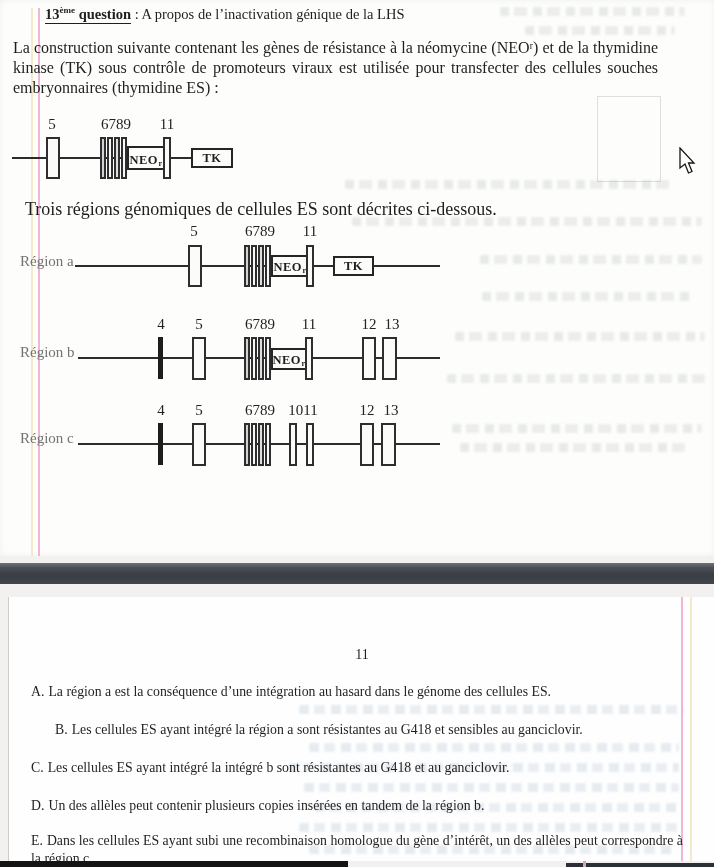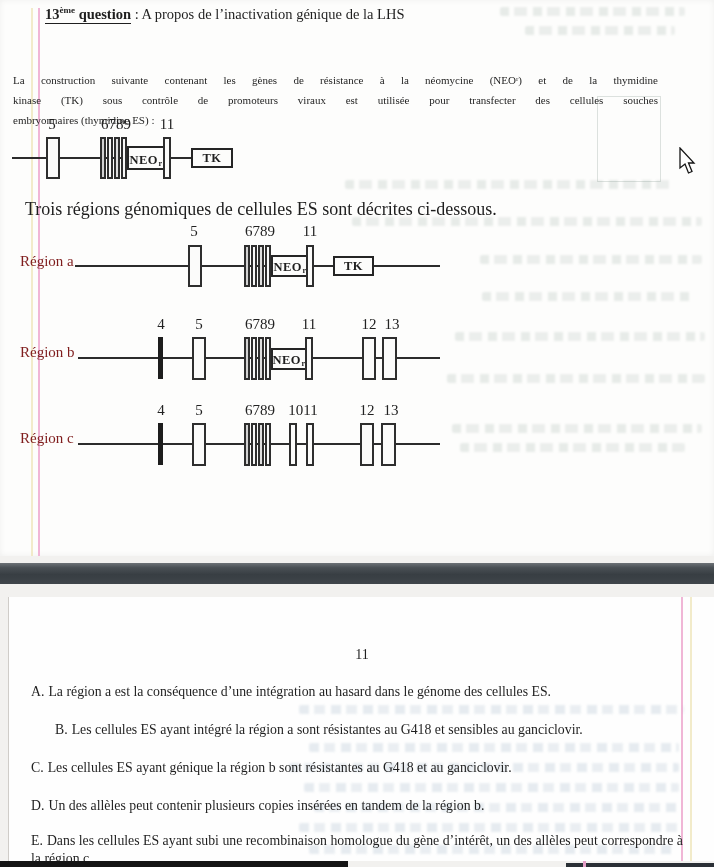--- a/index.html
+++ b/index.html
@@ -12,38 +12,38 @@
   .page{position:absolute;background:#fdfdfc;}
   #page1{left:0;top:0;width:714px;height:556px;box-shadow:inset 0 0 6px rgba(0,0,0,.06);}
   #page2{left:8px;top:597px;width:706px;height:264px;background:#fefefe;border-left:1px solid #cfccc8;}
   .vline{position:absolute;top:0;bottom:0;}
   .vline.yellow{width:2px;background:#efe6bd;opacity:.8;}
   .vline.pink{width:2px;background:#eeaed2;opacity:.9;}
   
   .title{position:absolute;left:13px;top:5px;font-size:14.5px;white-space:nowrap;margin-left:32px;}
   .title .tb{font-weight:bold;border-bottom:1.5px solid #1f1f1f;padding-bottom:1px;}
   .sup{font-size:9px;vertical-align:super;font-weight:bold;}
-  .para-line{position:absolute;left:13px;width:645px;font-size:11px;line-height:20px;white-space:normal;margin-top:32px;}
+  .para-line{position:absolute;left:13px;width:645px;font-size:16px;line-height:20px;white-space:normal;}
   .just{text-align:justify;text-align-last:justify;}
   .plain{text-align:left;}
   .lede{position:absolute;left:25px;font-size:18px;}
   
   .diagram{position:absolute;}
   .gline{position:absolute;height:2px;background:#2c2c2c;}
   .exon{position:absolute;border:2px solid #2e2e2e;background:#fbfbfa;box-sizing:border-box;}
   .exon.g1{background:#d2d2d2;}
   .exon.g2{background:#f7f7f7;}
   .exon.g3{background:#dedede;}
   .exon.solid{background:#1d1d1d;border:none;}
   .enum{position:absolute;font-size:15px;text-align:center;color:#222;}
   .gbox{position:absolute;border:2px solid #252525;background:#fcfcfb;box-sizing:border-box;
         display:flex;align-items:flex-end;justify-content:center;
         font-weight:bold;font-size:12.5px;letter-spacing:.5px;}
   .gbox .bsup{font-size:8px;vertical-align:super;font-weight:bold;margin-left:.5px;}
-  .rlabel{position:absolute;font-size:15px;color:#7f1d1d;white-space:nowrap;}
+  .rlabel{position:absolute;font-size:15px;color:#737373;white-space:nowrap;}
   
   #sepband{position:absolute;left:0;top:563px;width:714px;height:21px;
     background:linear-gradient(180deg,#6d7277 0%,#4a5055 22%,#383e43 55%,#3f454a 100%);}
   #barL{position:absolute;left:0;top:861px;width:348px;height:6px;background:#141414;}
   #barR{position:absolute;left:566px;top:863px;width:148px;height:4px;background:#2b3036;}
   #barRtick{position:absolute;left:583px;top:861px;width:3px;height:6px;background:#e49ec6;}
   
   .pageno{position:absolute;left:0;right:0;top:50px;text-align:center;font-size:14px;}
   .option{position:absolute;left:22px;width:655px;font-size:13.8px;line-height:18px;}
   .option .letter{margin-right:4px;}
@@ -190,21 +190,21 @@
 
   <div class="pageno">11</div>
 
   <div class="option" style="top:86px;">
     <span class="letter">A.</span><span>La région a est la conséquence d’une intégration au hasard dans le génome des cellules ES.</span>
   </div>
   <div class="option" style="top:124px;margin-left:24px;">
     <span class="letter">B.</span><span>Les cellules ES ayant intégré la région a sont résistantes au G418 et sensibles au ganciclovir.</span>
   </div>
   <div class="option" style="top:162px;">
-    <span class="letter">C.</span><span>Les cellules ES ayant génique la région b sont résistantes au G418 et au ganciclovir.</span>
+    <span class="letter">C.</span><span>Les cellules ES ayant intégré la intégré b sont résistantes au G418 et au ganciclovir.</span>
   </div>
   <div class="option" style="top:200px;">
     <span class="letter">D.</span><span>Un des allèles peut contenir plusieurs copies insérées en tandem de la région b.</span>
   </div>
   <div class="option" style="top:235px;">
     <span class="letter">E.</span><span>Dans les cellules ES ayant subi une recombinaison homologue du gène d’intérêt, un des allèles peut correspondre à la région c.</span>
   </div>
 </div>
 
 <div id="barL"></div>

